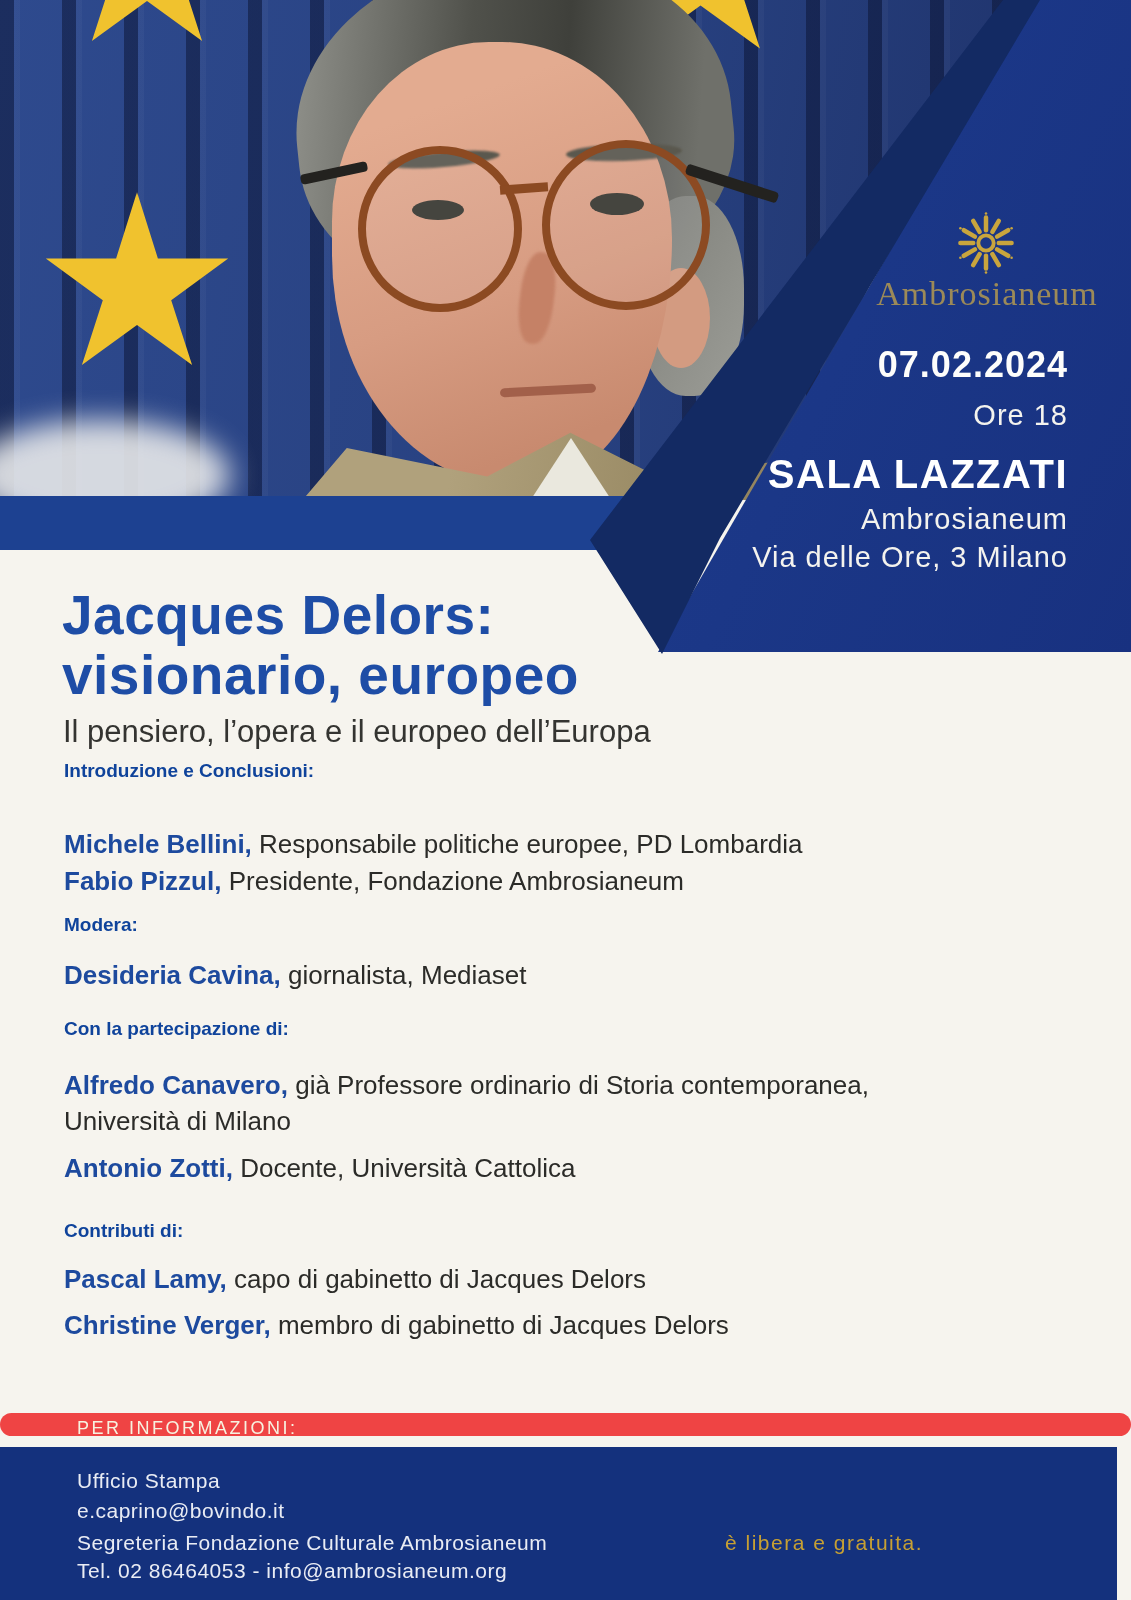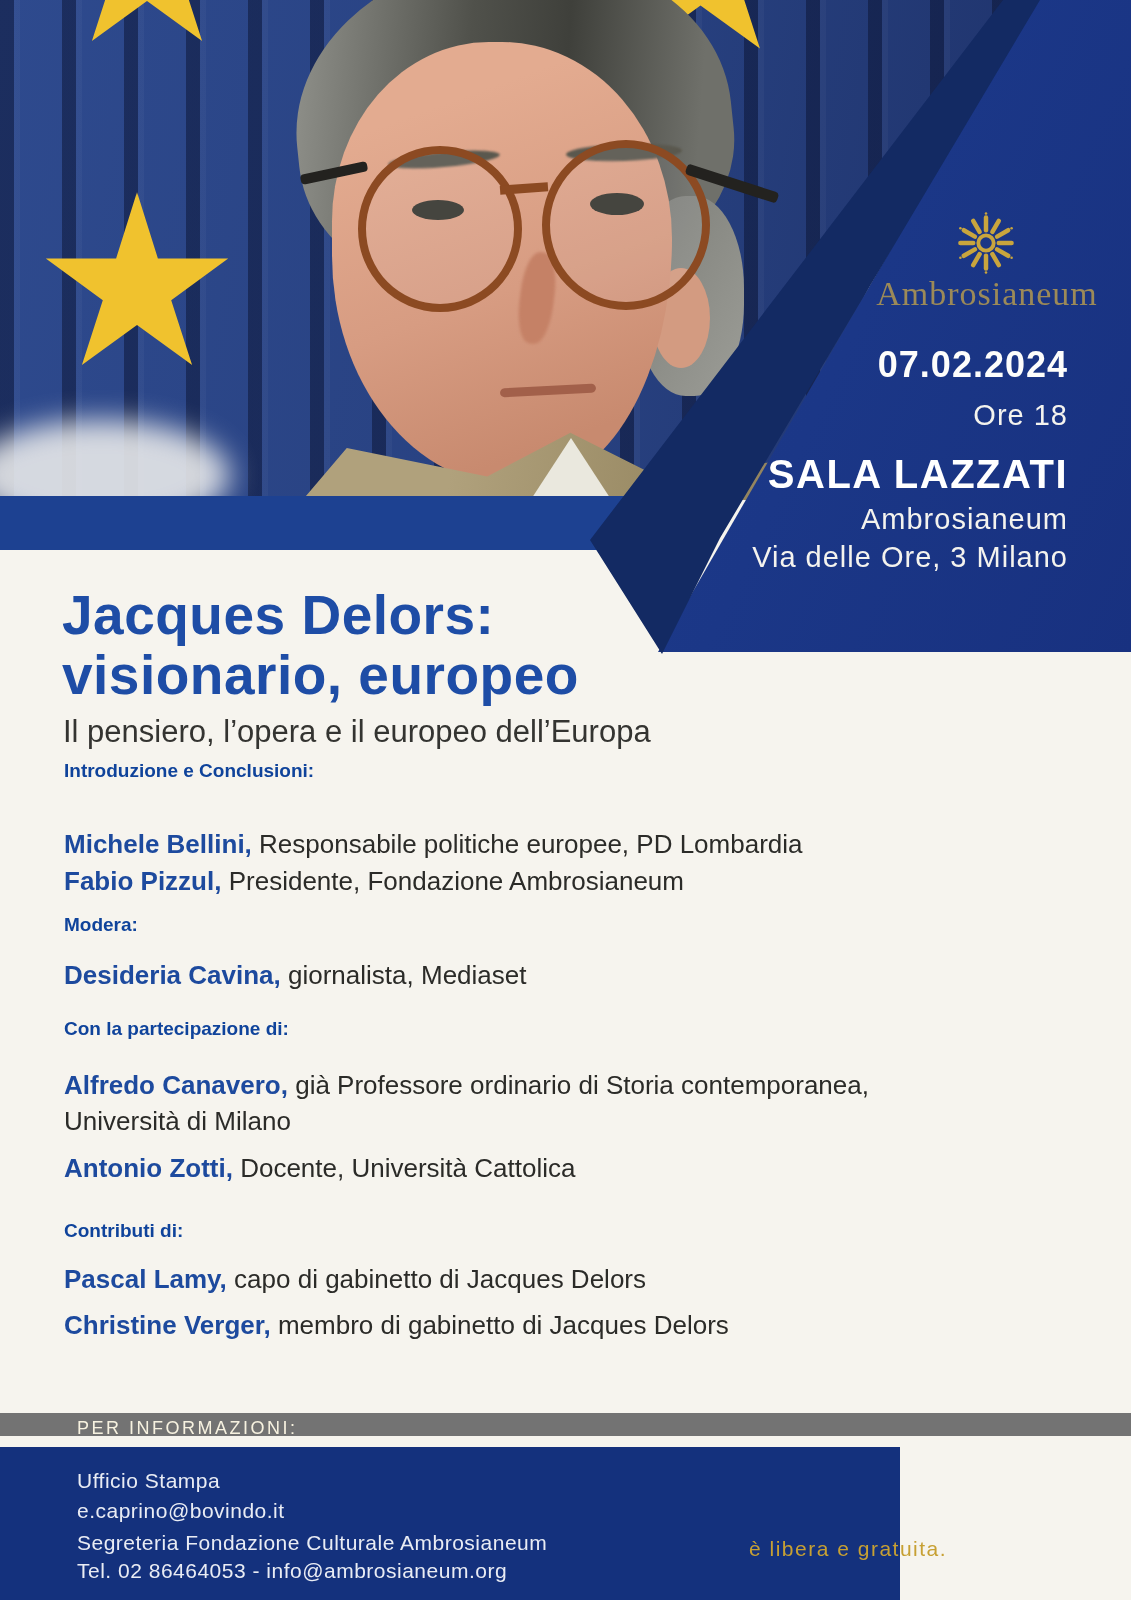--- a/index.html
+++ b/index.html
@@ -108,27 +108,27 @@
   .sp-desideria{top:960px;}
   .h-partec{top:1018px;}
   .sp-alfredo{top:1070px;}
   .sp-alfredo2{top:1106px;}
   .sp-antonio{top:1153px;}
   .h-contrib{top:1220px;}
   .sp-pascal{top:1264px;}
   .sp-christine{top:1310px;}
 
   
-  .goldbar{left:0;top:1413px;width:1131px;height:23px;background:#737373;}
+  .goldbar{left:0;top:1413px;width:1131px;height:23px;background:#ef4444;border-radius:15px;}
   .goldbar span{position:absolute;left:77px;top:5px;font-size:18px;color:#f7f2e0;letter-spacing:2.5px;}
-  .footer{left:0;top:1447px;width:900px;height:153px;background:#14317d;}
+  .footer{left:0;top:1447px;width:1117px;height:153px;background:#14317d;}
   .f-line{position:absolute;left:77px;color:#e9ecf4;font-size:21px;letter-spacing:0.5px;white-space:nowrap;}
   .f1{top:22px;} .f2{top:52px;} .f3{top:84px;} .f4{top:112px;}
   .f-note{position:absolute;left:725px;color:#c7a033;font-size:21px;letter-spacing:1.5px;white-space:nowrap;}
-  .n1{top:56px;} .n2{top:90px;margin-left:24px;}
+  .n1{top:56px;} .n2{top:84px;}
 </style>
 </head>
 <body>
 
 <div class="poster">
 
   <div class="abs photo">
     <div class="abs flag-bg"></div>
     <div class="abs star star-top-left"></div>
     <div class="abs star star-top-mid"></div>

